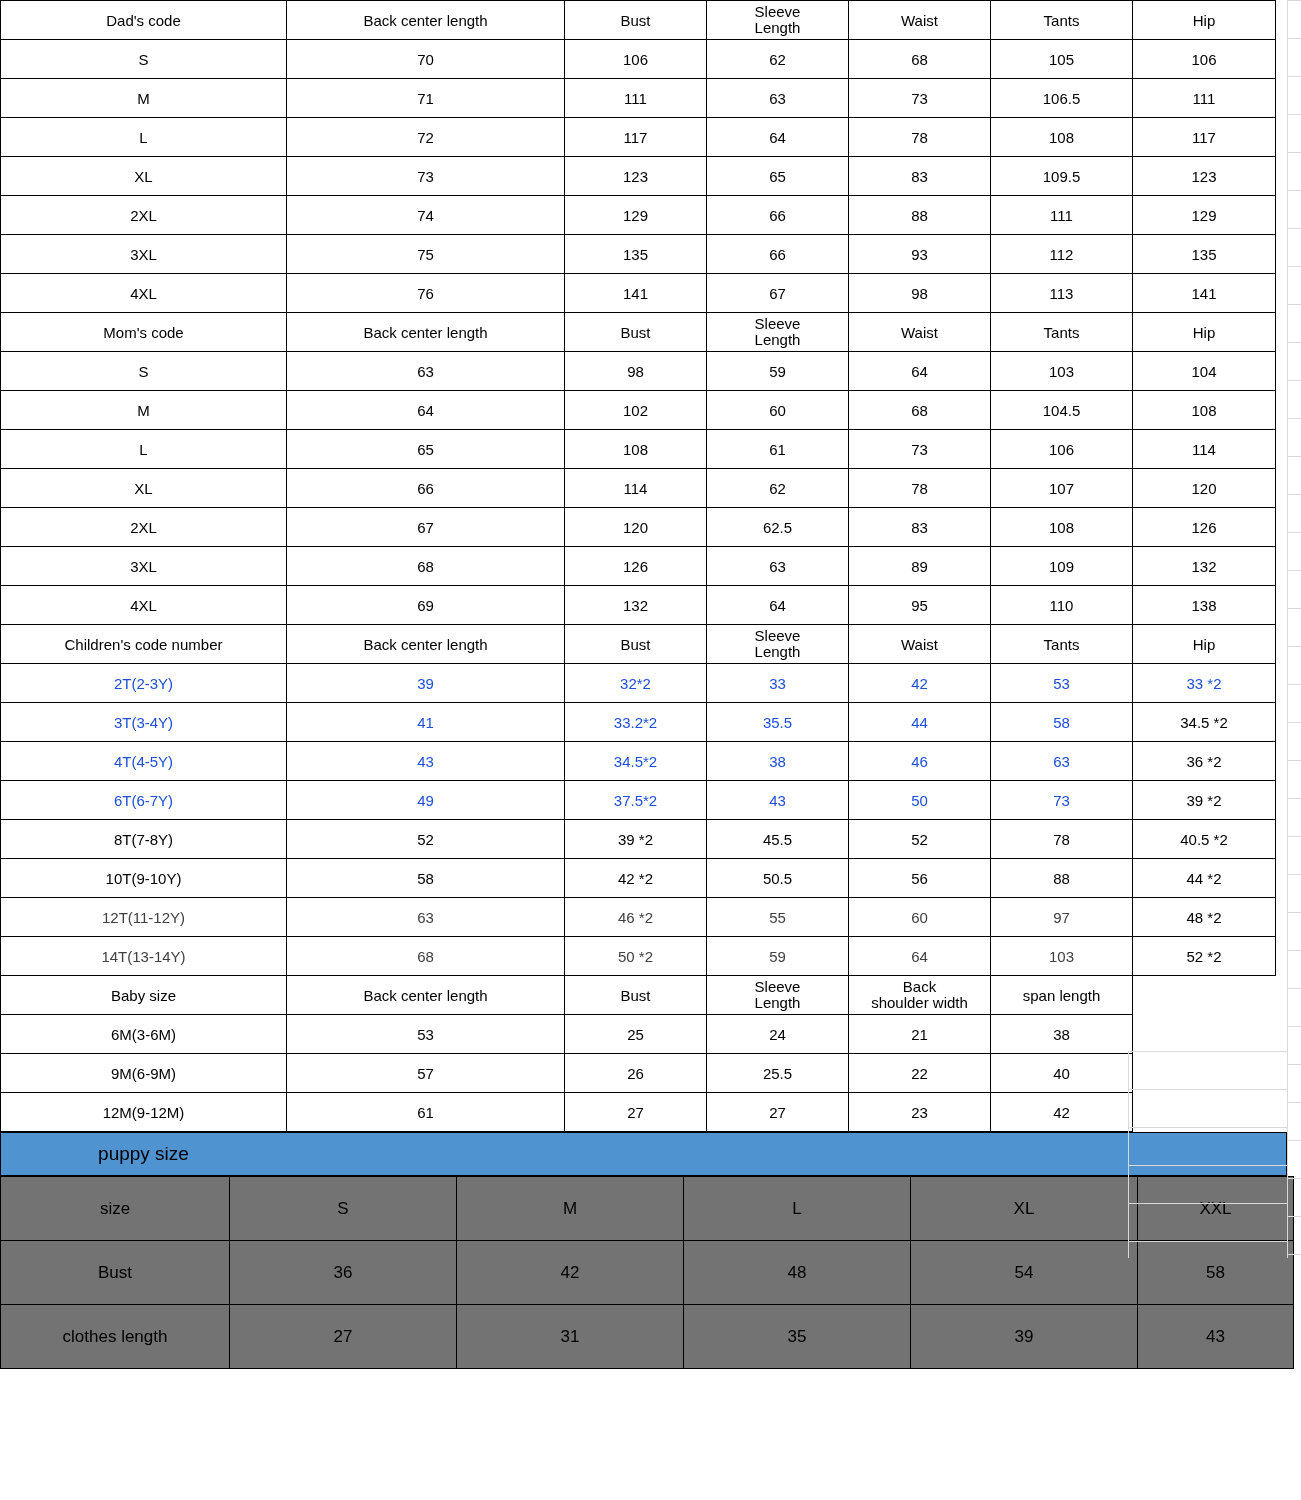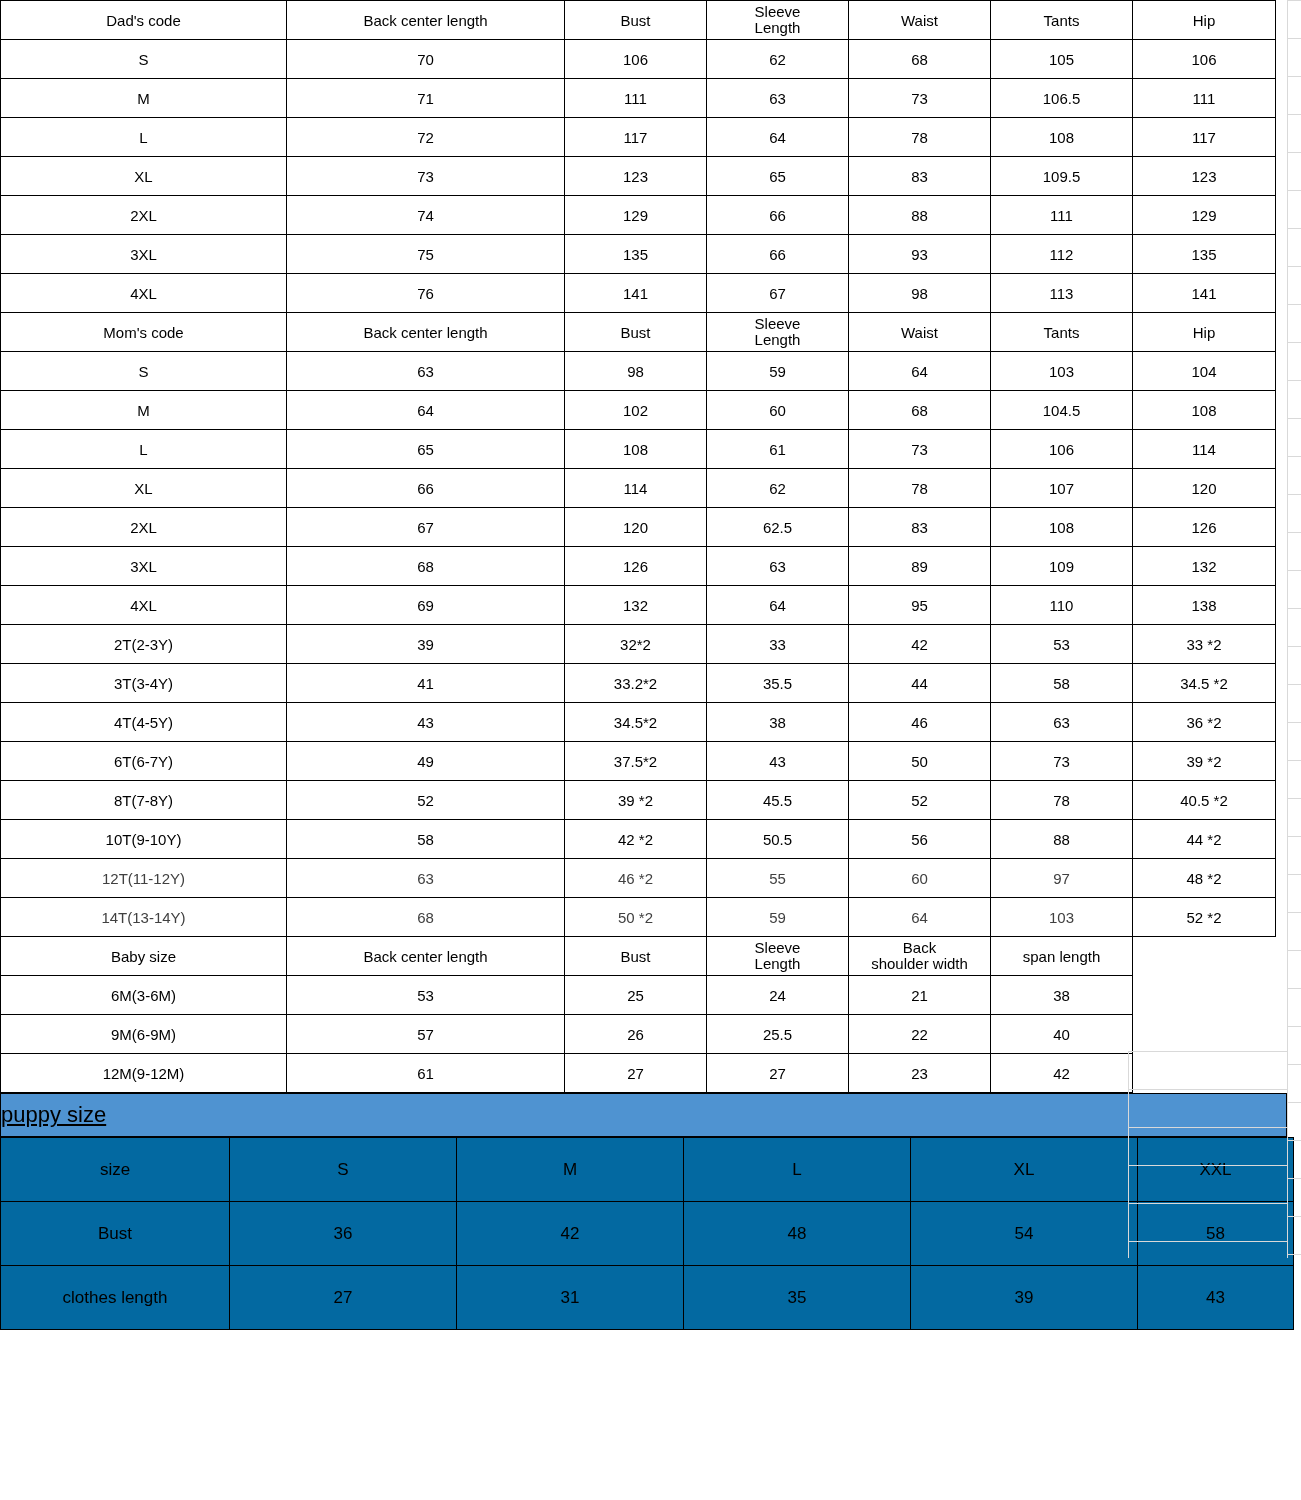--- a/index.html
+++ b/index.html
@@ -48,48 +48,47 @@
   .hdr td {
     background: #ffff00;
     font-size: 17px;
     height: 53px;
     margin-top: 21px;
   }
   .hdr td.two-line {
     font-size: 15px;
     line-height: 1.05;
   }
-  .blue { color: #000000; }
+  .blue { color: #1d4ed8; }
   .red  { color: #404040; }
   .leftpad { text-align: left; padding-left: 4px; }
 
   
   .puppy-banner {
     width: 1287px;
     height: 44px;
     background: #4f93d1;
     border: 1px solid #000;
     box-sizing: border-box;
     display: flex;
     align-items: center;
   }
   .puppy-banner .lbl {
     width: 285px;
-    text-align: left;
-    font-size: 22px;
+    text-align: center;
+    font-size: 19px;
     color: #000;
-    text-decoration: underline;
   }
   table.puppy {
     border-collapse: collapse;
     table-layout: fixed;
   }
   table.puppy td {
     border: 1px solid #000;
-    background: #0369a1;
+    background: #737373;
     text-align: center;
     vertical-align: middle;
     height: 63px;
     font-size: 17px;
     padding: 0;
   }
   .p0 { width: 228px; }
   .p1 { width: 226px; }
   .p2 { width: 226px; }
   .p3 { width: 226px; }
@@ -275,20 +274,32 @@
     <tr>
       <td>4XL</td>
       <td>69</td>
       <td>132</td>
       <td>64</td>
       <td>95</td>
       <td>110</td>
       <td>138</td>
     </tr>
 
+    <tr class="hdr">
+      <td>Children's code number</td>
+      <td>Back center length</td>
+      <td>Bust</td>
+      <td class="two-line">
+        <div>Sleeve</div>
+        <div>Length</div>
+      </td>
+      <td>Waist</td>
+      <td>Tants</td>
+      <td>Hip</td>
+    </tr>
     <tr class="blue">
       <td class="blue">2T(2-3Y)</td>
       <td class="blue">39</td>
       <td class="blue">32*2</td>
       <td class="blue">33</td>
       <td class="blue">42</td>
       <td class="blue">53</td>
       <td>33 *2</td>
     </tr>
     <tr>

